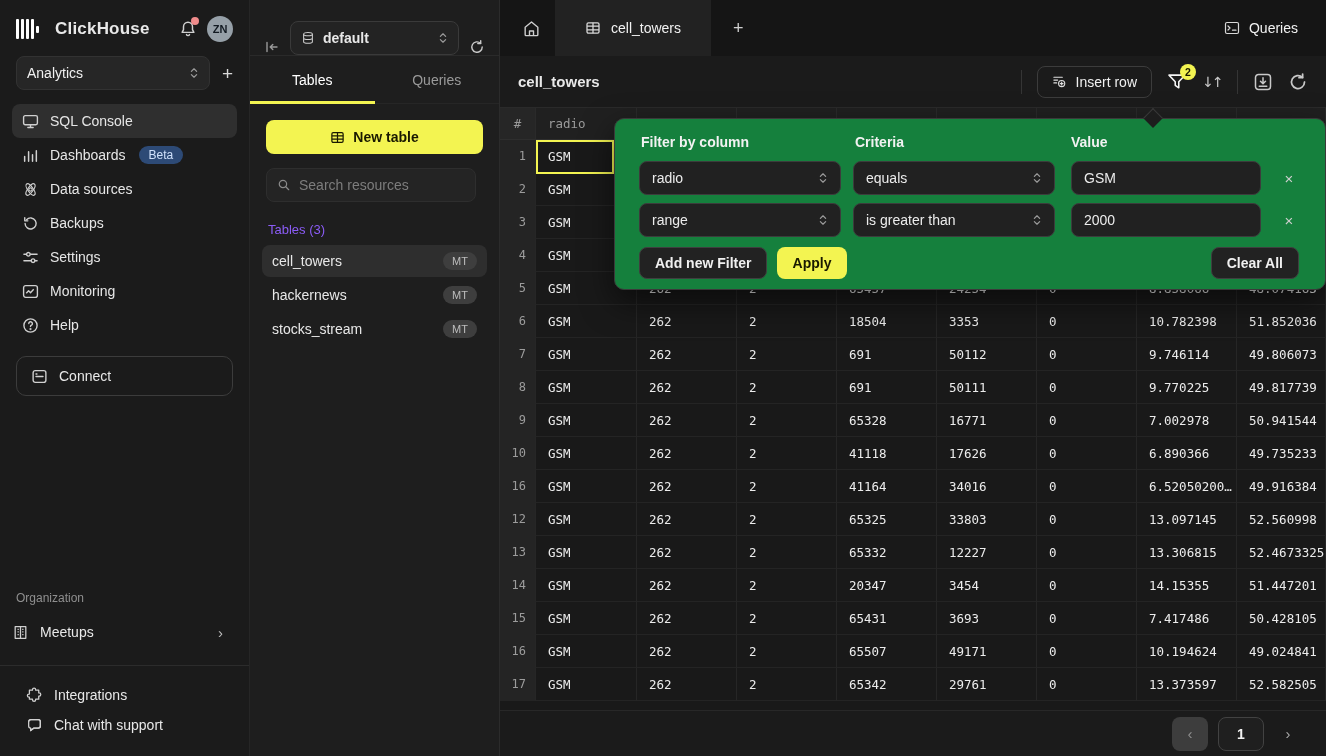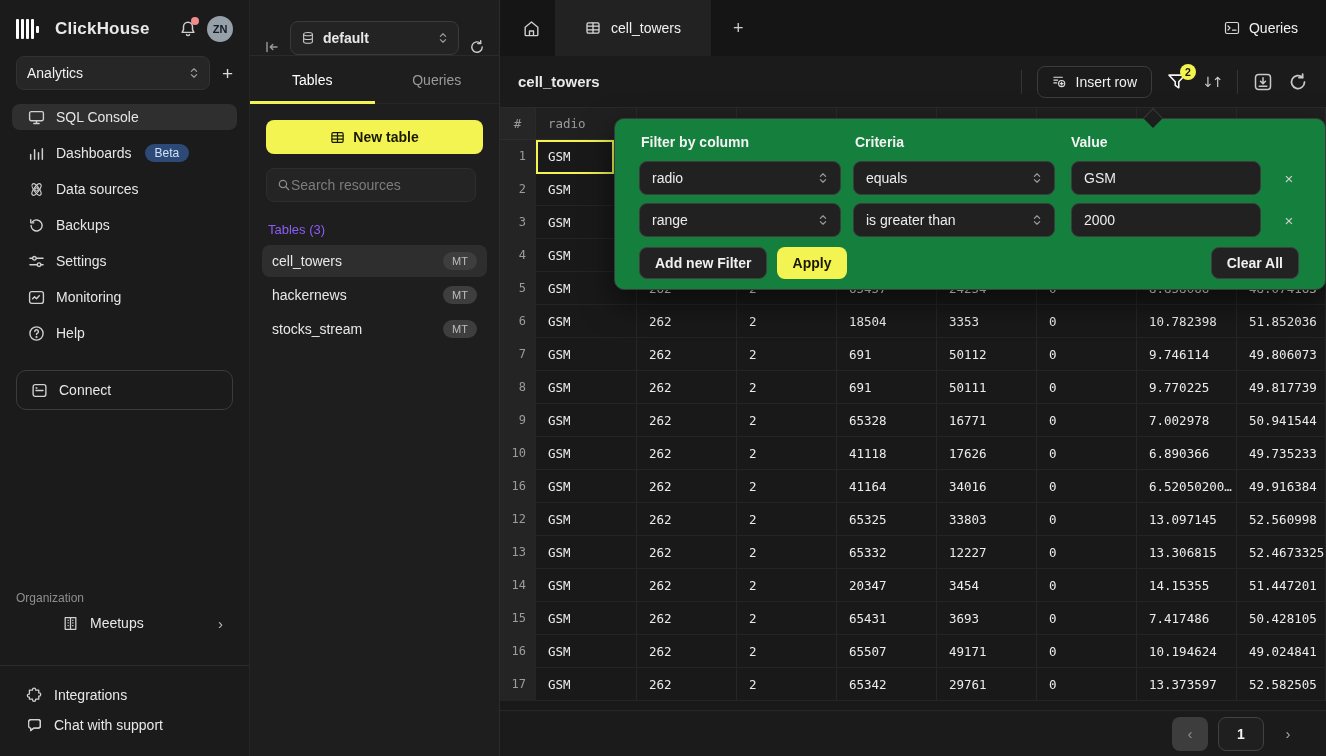--- a/index.html
+++ b/index.html
@@ -16,47 +16,47 @@
   .brand { font-size:17px; font-weight:bold; margin-left:6px; letter-spacing:.2px; }
   .sb-head-right { margin-left:auto; display:flex; align-items:center; gap:10px; }
   .bell { position:relative; color:#cfcfcf; width:18px; height:18px; }
   .bell .reddot { position:absolute; top:-3px; right:-2px; width:8px; height:8px; border-radius:50%; background:#f08c8c; }
   .avatar { width:26px; height:26px; border-radius:50%; background:#96a0a8; color:#121a22; font-size:11px; font-weight:bold; display:flex; align-items:center; justify-content:center; }
   .ws-row { display:flex; align-items:center; gap:12px; padding:0 16px 14px 16px; }
   .ws-select { flex:1; height:34px; background:#262626; border:1px solid #323232; border-radius:8px; display:flex; align-items:center; padding:0 10px; font-size:14px; color:#f0f0f0; }
   .ws-select .chev { margin-left:auto; color:#9a9a9a; }
   .plus-btn { color:#d8d8d8; font-size:19px; line-height:1; }
   .nav { padding:0 12px; }
-  .nav-item { height:26px; display:flex; align-items:center; gap:11px; padding:0 16px; border-radius:8px; font-size:14px; color:#e6e6e6; margin-bottom:10px; }
+  .nav-item { height:34px; display:flex; align-items:center; gap:11px; padding:0 10px; border-radius:8px; font-size:14px; color:#e6e6e6; margin-bottom:0; }
   .nav-item.active { background:#2f2f2f; }
   .nav-item .ic { width:17px; height:17px; color:#d0d0d0; flex:0 0 17px; display:flex; }
   .badge-beta { margin-left:2px; background:#2d4a76; color:#cfe0fa; font-size:12px; padding:2px 10px; border-radius:999px; }
   .connect-btn { margin:14px 16px 0 16px; height:40px; border:1px solid #3c3c3c; border-radius:10px; display:flex; align-items:center; gap:11px; padding:0 14px; font-size:14px; }
   .sb-spacer { flex:1; }
   .org-label { padding:0 16px 10px 16px; font-size:12px; color:#8f8f8f; }
-  .org-item { height:34px; display:flex; gap:11px; padding:0 26px 0 26px; font-size:14px;margin-left:36px; }
+  .org-item { height:34px; display:flex; align-items:center; gap:11px; padding:0 26px 0 12px; font-size:14px; }
   .org-item .chev-r { margin-left:auto; color:#bdbdbd; font-size:15px; }
   .sb-divider { border-top:1px solid #2c2c2c; margin:16px 0 14px 0; }
   .foot-item { height:30px; display:flex; align-items:center; gap:11px; padding:0 26px; font-size:14px; }
   .greendot { width:8px; height:8px; border-radius:50%; background:#6fd99b; margin:0 5px 0 4px; }
   .sb-bottom-pad { height:16px; }
 
   
   .explorer { width:250px; flex:0 0 250px; background:#1e1e1e; border-right:1px solid #2b2b2b; display:flex; flex-direction:column; }
   .exp-top { height:56px; border-bottom:1px solid #2a2a2a; display:flex; align-items:flex-end; padding:0 14px; gap:10px; }
   .collapse-ic { color:#9a9a9a; width:16px; height:16px; display:flex; }
   .db-select { flex:1; height:34px; background:#232323; border:1px solid #3a3a3a; border-radius:8px; display:flex; align-items:center; gap:8px; padding:0 10px; font-size:14px; font-weight:600; }
   .db-select .chev { margin-left:auto; color:#9a9a9a; }
   .refresh-ic { color:#c9c9c9; width:16px; height:16px; display:flex; }
   .exp-tabs { height:48px; display:flex; position:relative; border-bottom:1px solid #262626; }
   .exp-tab { width:125px; display:flex; align-items:center; justify-content:center; font-size:14px; color:#9a9a9a; }
   .exp-tab.active { color:#ffffff; }
   .exp-tab-underline { position:absolute; bottom:-1px; left:0; width:125px; height:3px; background:#f3f451; }
   .newtable-btn { margin:16px 16px 0 16px; height:34px; background:#f3f451; color:#191900; border-radius:8px; display:flex; align-items:center; justify-content:center; gap:8px; font-size:14px; font-weight:600; }
-  .search-box { margin:14px 23px 0 16px; height:34px; background:#242424; border:1px solid #2e2e2e; border-radius:8px; display:flex; align-items:center; padding:0 10px; }
+  .search-box { margin:14px 23px 0 16px; height:34px; background:#242424; border:1px solid #2e2e2e; border-radius:8px; display:flex; align-items:center; gap:8px; padding:0 10px; }
   .search-box input { background:transparent; border:0; outline:0; color:#cfcfcf; font-size:14px; width:100%; font-family:"Liberation Sans",sans-serif; }
   .search-box input::placeholder { color:#7d7d7d; }
   .search-ic { color:#8a8a8a; width:14px; height:14px; display:flex; flex:0 0 14px; }
   .tables-label { margin:20px 18px 8px 18px; font-size:13px; color:#8b5cf6; }
   .tbl-item { margin:0 12px 2px 12px; height:32px; display:flex; align-items:center; padding:0 10px; border-radius:8px; font-size:14px; }
   .tbl-item.active { background:#2e2e2e; }
   .mt-pill { margin-left:auto; background:#3e3e3e; color:#bdbdbd; font-size:11px; padding:3px 9px; border-radius:999px; }
 
   
   .main { flex:1; display:flex; flex-direction:column; min-width:0; background:#191919; }

